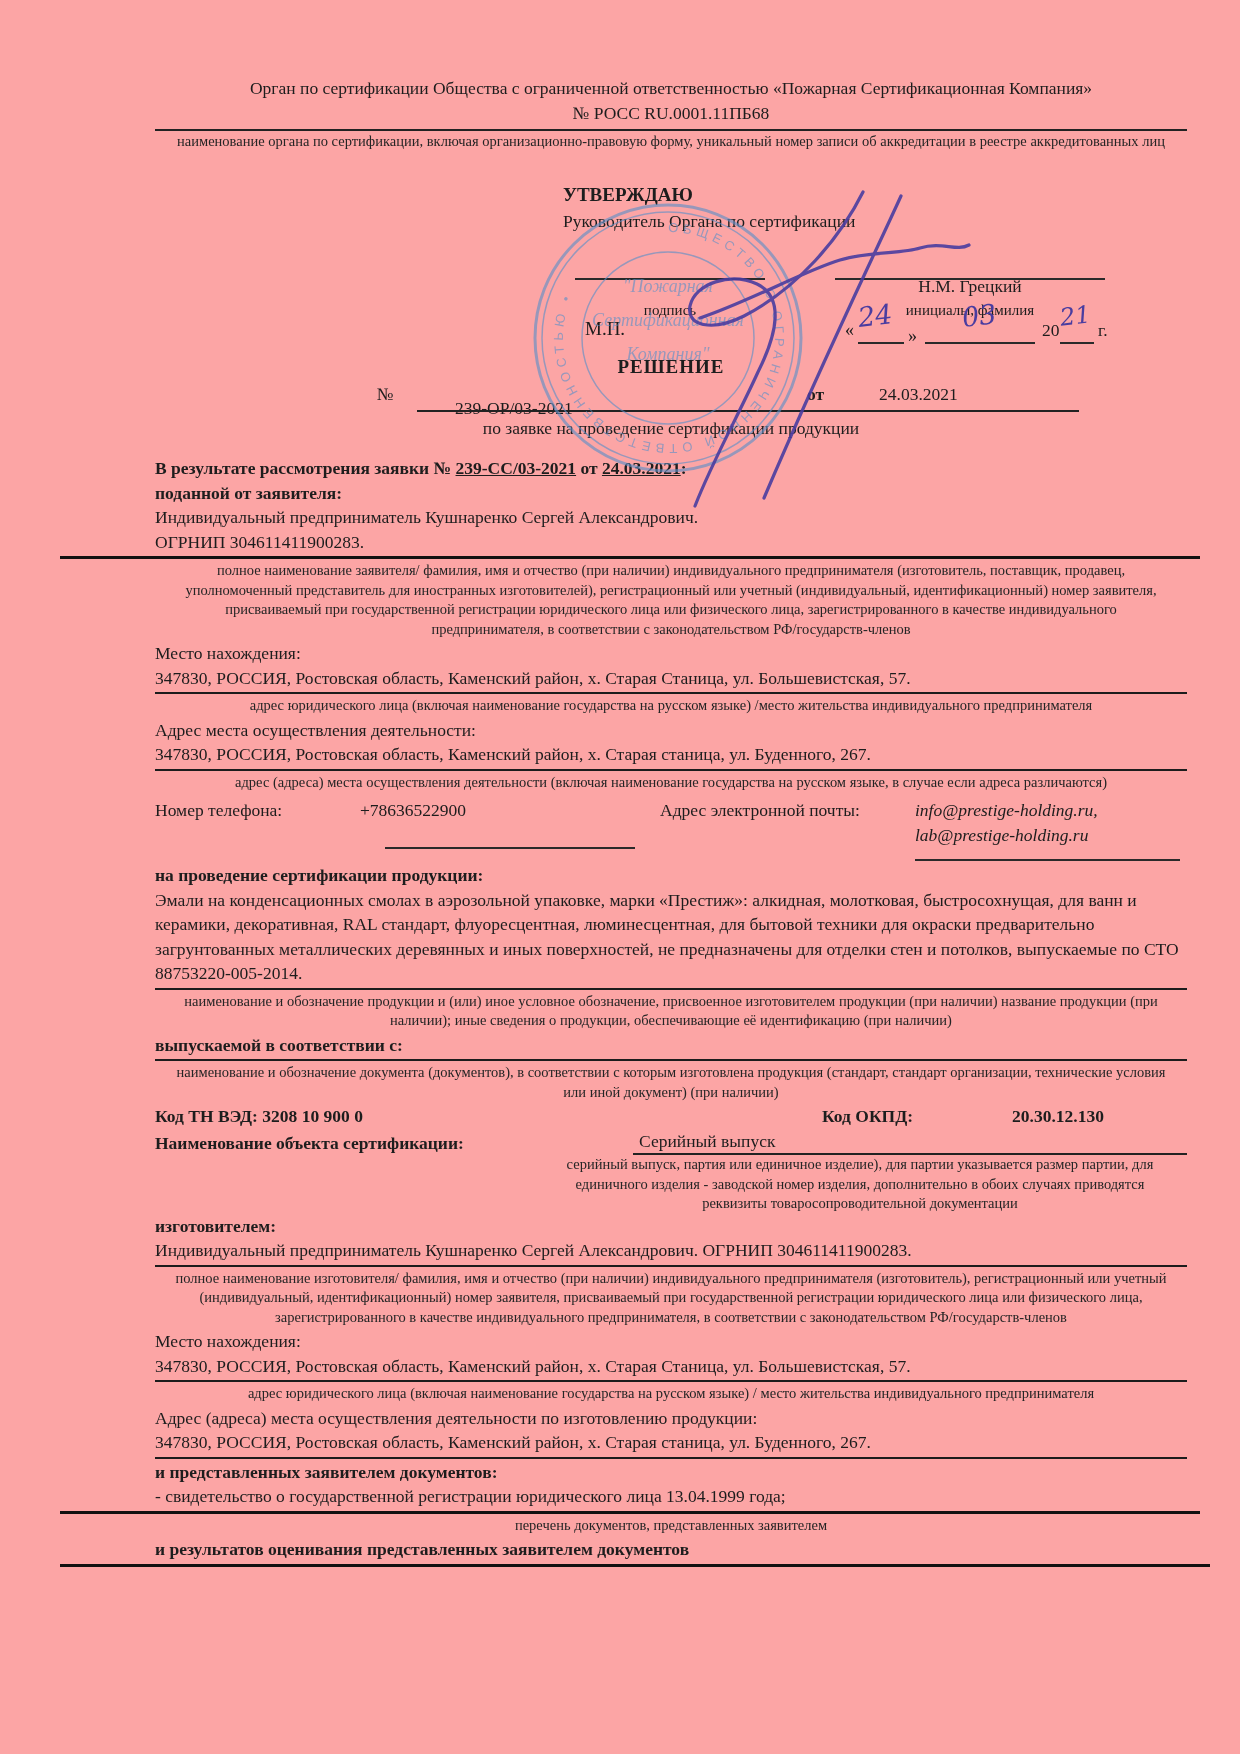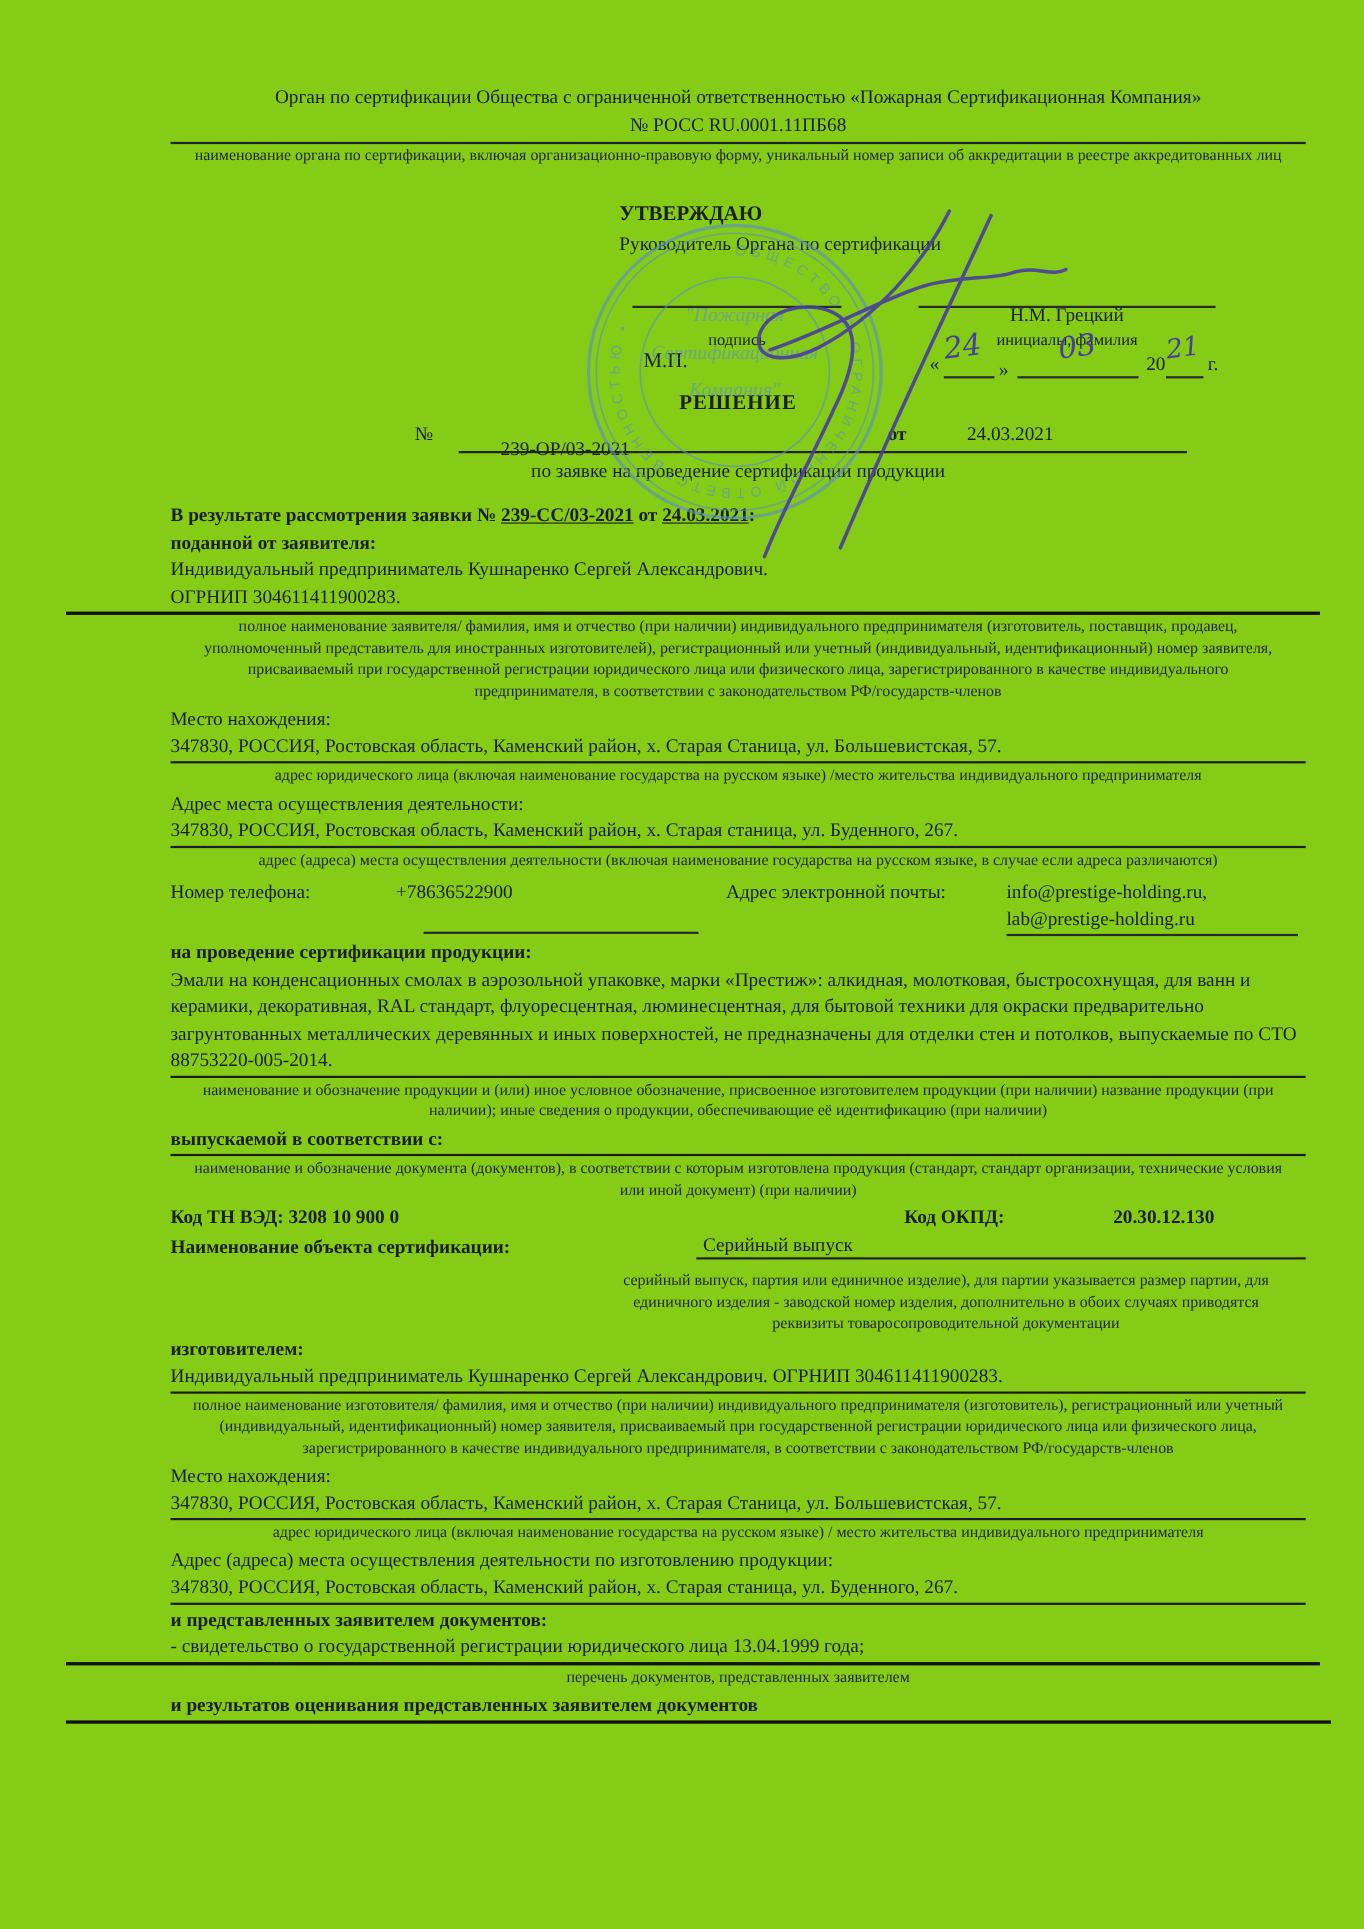--- a/index.html
+++ b/index.html
@@ -1,17 +1,17 @@
 <!DOCTYPE html>
 <html><head>
 <meta charset="utf-8">
 <style>
   html,body{margin:0;padding:0;background:#e8e8e8;}
   .page{
-    position:relative;width:1240px;height:1754px;background:#84cc16;
+    position:relative;width:1240px;height:1754px;background:#fca5a5;
     font-family:"Liberation Serif","DejaVu Serif",serif;color:#1d1d1d;
     overflow:hidden;margin:0 auto;
   }
   .b{font-weight:700;}
   .u{text-decoration:underline;}
   
   .hdr{position:absolute;left:155px;top:76px;width:1032px;text-align:center;font-size:17.5px;line-height:25px;}
   .hdr-rule{border-top:2px solid #222;margin-top:3px;}
   .note{font-size:14.5px;line-height:19.5px;text-align:center;color:#252525;padding:1px 14px 2px;}
   
@@ -33,29 +33,29 @@
   
   .body{position:absolute;left:155px;top:456px;width:1032px;font-size:17.5px;line-height:24.5px;z-index:1;}
   .body p{margin:0;}
   .hr{border-top:2px solid #1c1c1c;margin:2px 0 1px;}
   .hr-wide{border-top:3px solid #111;margin:2px 0 1px -95px;width:1140px;}
   .contact{display:flex;align-items:flex-start;margin:4px 0 2px;}
   .contact .c1{width:205px;}
   .contact .c2{width:300px;}
   .contact .c2 .blank{border-bottom:2px solid #2a2a2a;height:24px;width:250px;margin-left:25px;}
   .contact .c3{width:255px;}
-  .contact .c4{width:265px;border-bottom:2px solid #2a2a2a;padding-bottom:2px;}
+  .contact .c4{width:265px;border-bottom:2px solid #2a2a2a;padding-bottom:12px;font-style:italic;}
   .codes{display:flex;font-weight:700;}
   .codes .k1{flex:1;}
   .codes .k2{width:190px;}
   .codes .k3{width:175px;}
   .objrow{display:flex;align-items:flex-end;}
   .objrow .lbl{font-weight:700;width:478px;flex:none;font-family:Liberation Serif, serif;}
   .objrow .val{flex:1;border-bottom:2px solid #222;padding-left:6px;}
-  .note.right{margin-left:400px;width:610px;padding:0;margin-top:10px;}
+  .note.right{margin-left:400px;width:610px;padding:0;}
   .mt{margin-top:7px;}
   
   .overlay{position:absolute;left:0;top:0;z-index:3;pointer-events:none;}
 </style>
 </head>
 <body>
 
 <div class="page">
 
   <div class="hdr">

